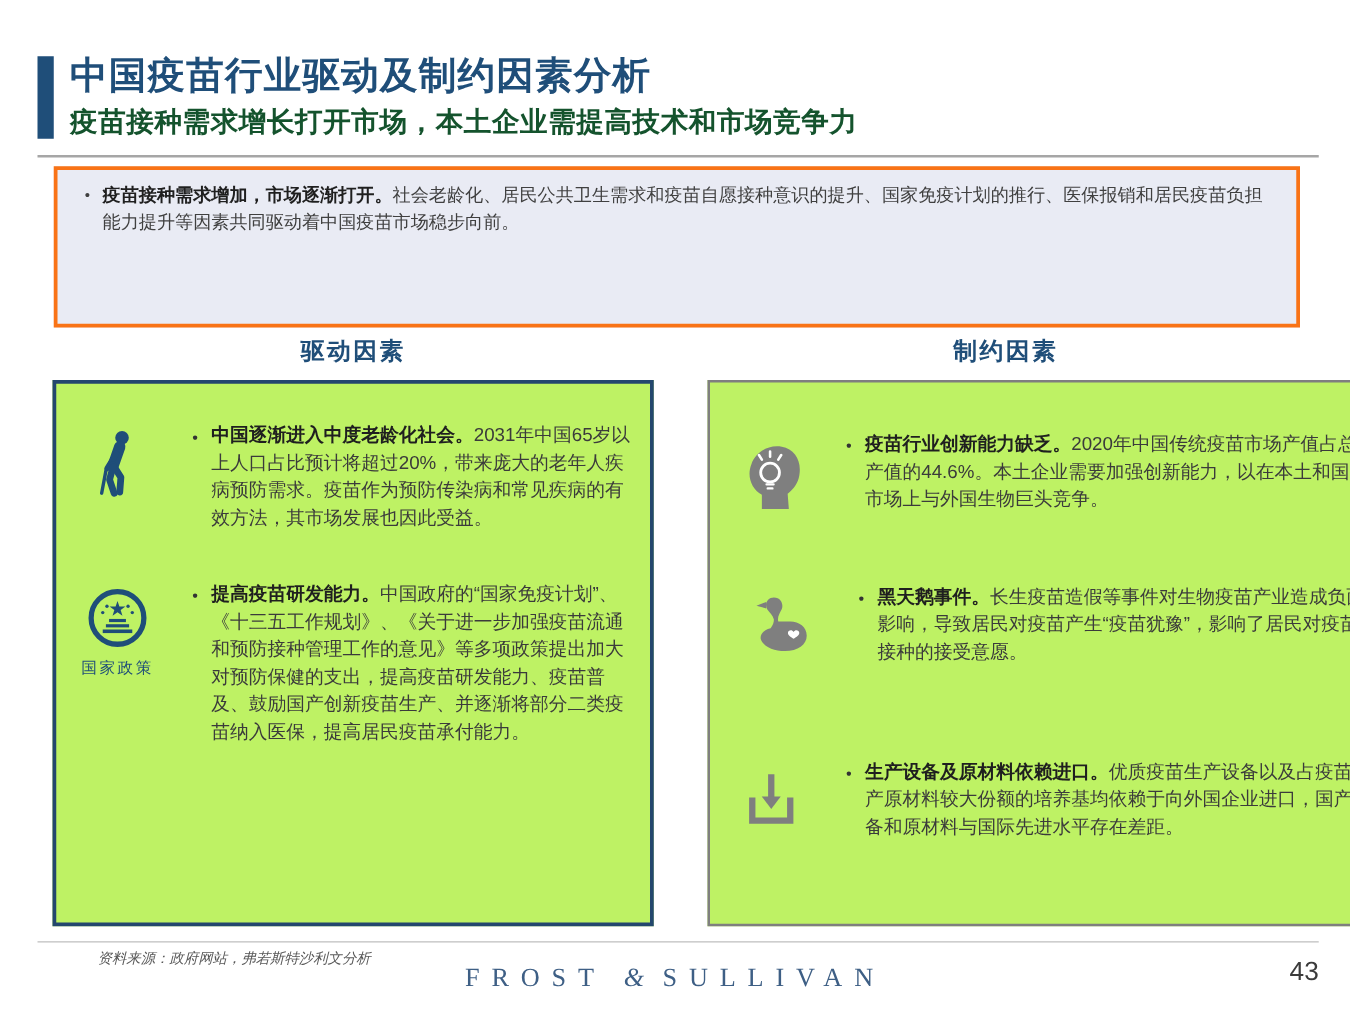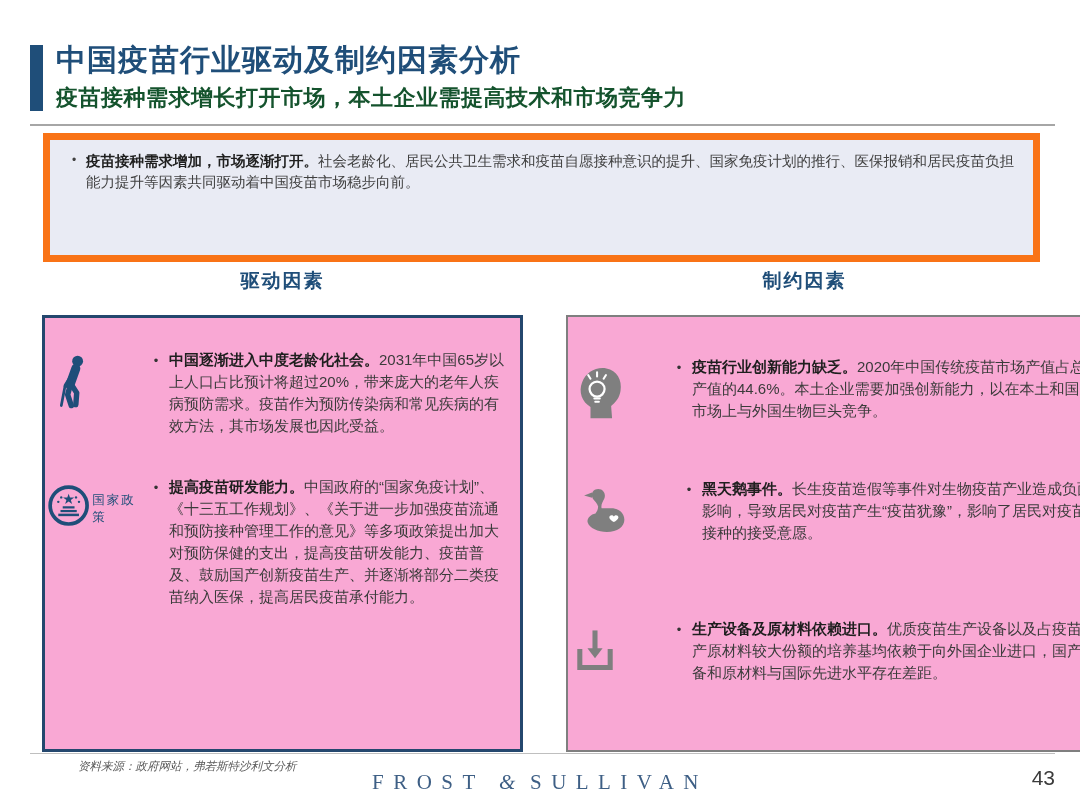--- a/index.html
+++ b/index.html
@@ -9,39 +9,39 @@
     font-family:"Liberation Sans","DejaVu Sans",sans-serif;
   }
   
   .accent-bar{position:absolute;left:30px;top:45px;width:13px;height:66px;background:#1F4E79;}
   .page-title{position:absolute;left:56px;top:40px;font-size:30px;font-weight:bold;color:#1F4E79;letter-spacing:1px;}
   .page-subtitle{position:absolute;left:56px;top:83px;font-size:22px;font-weight:bold;color:#14532d;letter-spacing:0.5px;}
   .header-divider{position:absolute;left:30px;top:124px;width:1025px;height:2px;background:#A6A6A6;}
 
   
   .summary{position:absolute;left:43px;top:133px;width:997px;height:129px;background:#E9EBF4;
-    border:7px solid #f97316;box-sizing:border-box;padding:11px 16px 0 12px;}
+    border:3px solid #f97316;box-sizing:border-box;padding:11px 16px 0 12px;}
   .srow{display:flex;margin-bottom:9px;}
   .sdot{width:24px;text-align:center;font-size:12px;color:#404040;padding-top:2px;flex-shrink:0;}
   .sdot::before{content:"•";}
   .stext{flex:1;font-size:14.5px;line-height:1.48;color:#404040;}
   .lead{font-weight:bold;color:#1f1f1f;}
 
   
   .col-head{position:absolute;top:268px;font-size:19px;font-weight:bold;color:#1F4E79;text-align:center;letter-spacing:2px;font-family:Liberation Mono, monospace;}
   .col-head.drivers{left:42px;width:481px;}
   .col-head.constraints{left:566px;width:477px;}
 
   
-  .fbox{position:absolute;top:315px;height:437px;background:#f9a8d4;box-sizing:border-box;}
+  .fbox{position:absolute;top:304px;height:437px;background:#bef264;box-sizing:border-box;}
   .fbox.drivers{left:42px;width:481px;border:3px solid #24476E;}
   .fbox.constraints{left:566px;width:549px;border:2px solid #7F7F7F;}
 
   .item{position:absolute;left:0;right:0;display:flex;align-items:flex-start;}
-  .icon-cell{width:98px;flex-shrink:0;display:flex;align-items:center;padding-top:4px;}
+  .icon-cell{width:98px;flex-shrink:0;display:flex;flex-direction:column;align-items:center;padding-top:4px;}
   .icon-caption{margin-top:3px;font-family:"Liberation Serif","DejaVu Serif",serif;font-size:12.5px;color:#1F4E79;letter-spacing:2px;}
   .ibullet{width:26px;flex-shrink:0;text-align:center;font-size:13px;color:#333;padding-top:4px;}
   .ibullet::before{content:"•";}
   .itext{flex:1;padding-right:14px;font-size:15px;line-height:22px;color:#3b3b3b;}
 
   
   .footer-divider{position:absolute;left:30px;top:753px;width:1025px;height:1px;background:#BFBFBF;}
   .source-note{position:absolute;left:42px;top:759px;font-size:11.5px;font-style:italic;color:#595959;margin-left:36px;}
   .logo{position:absolute;left:0;top:770px;width:100%;text-align:center;
     font-family:"Liberation Serif","DejaVu Serif",serif;font-size:21px;color:#3E5F85;letter-spacing:0.45em;}

